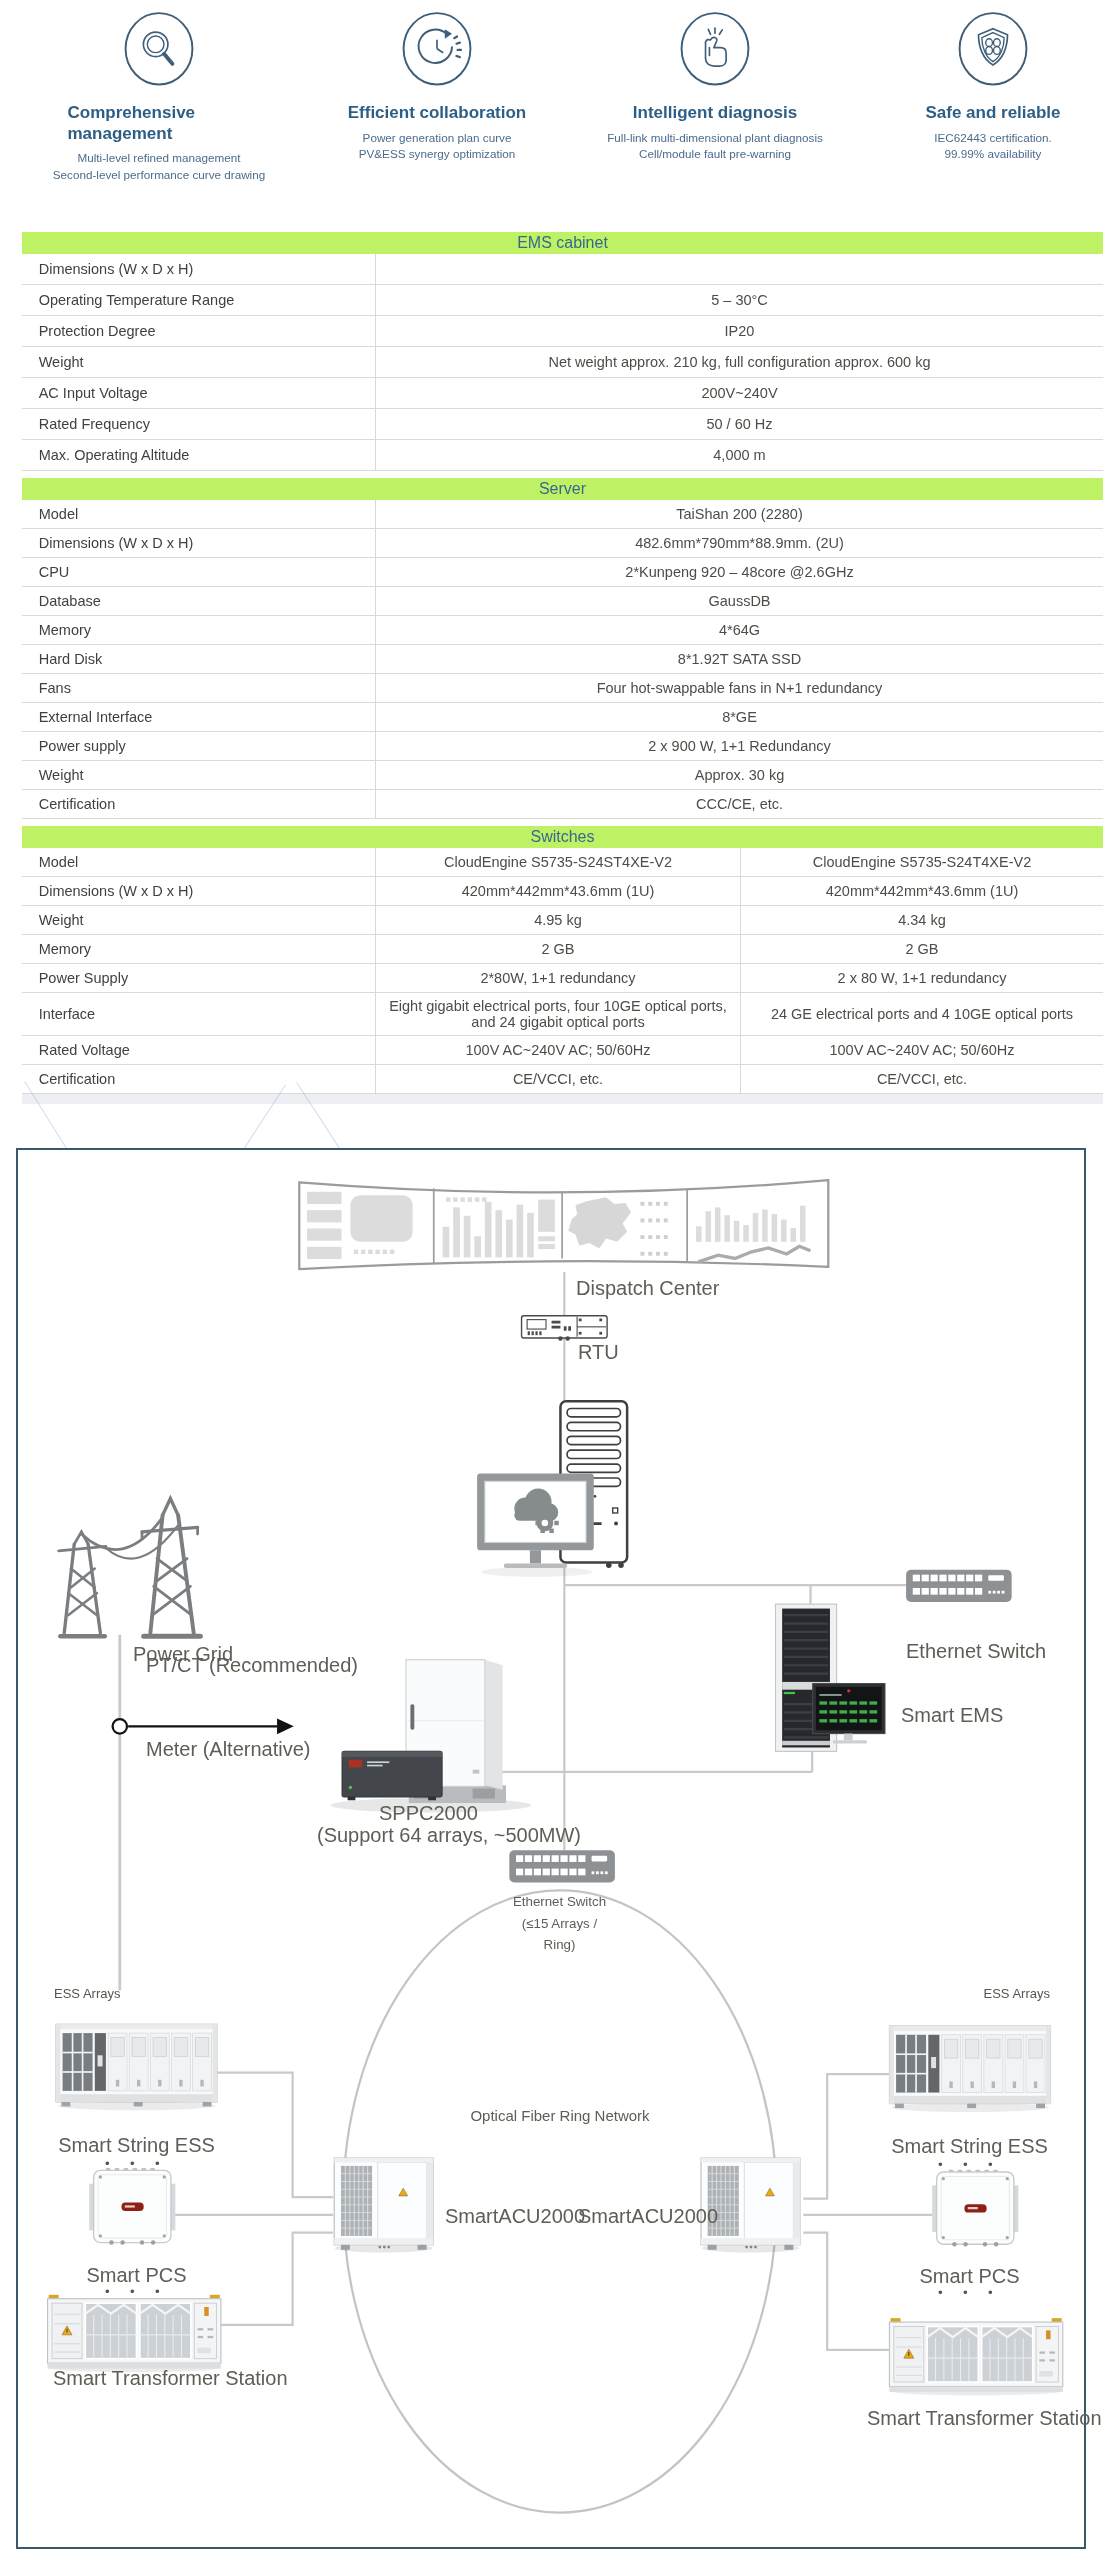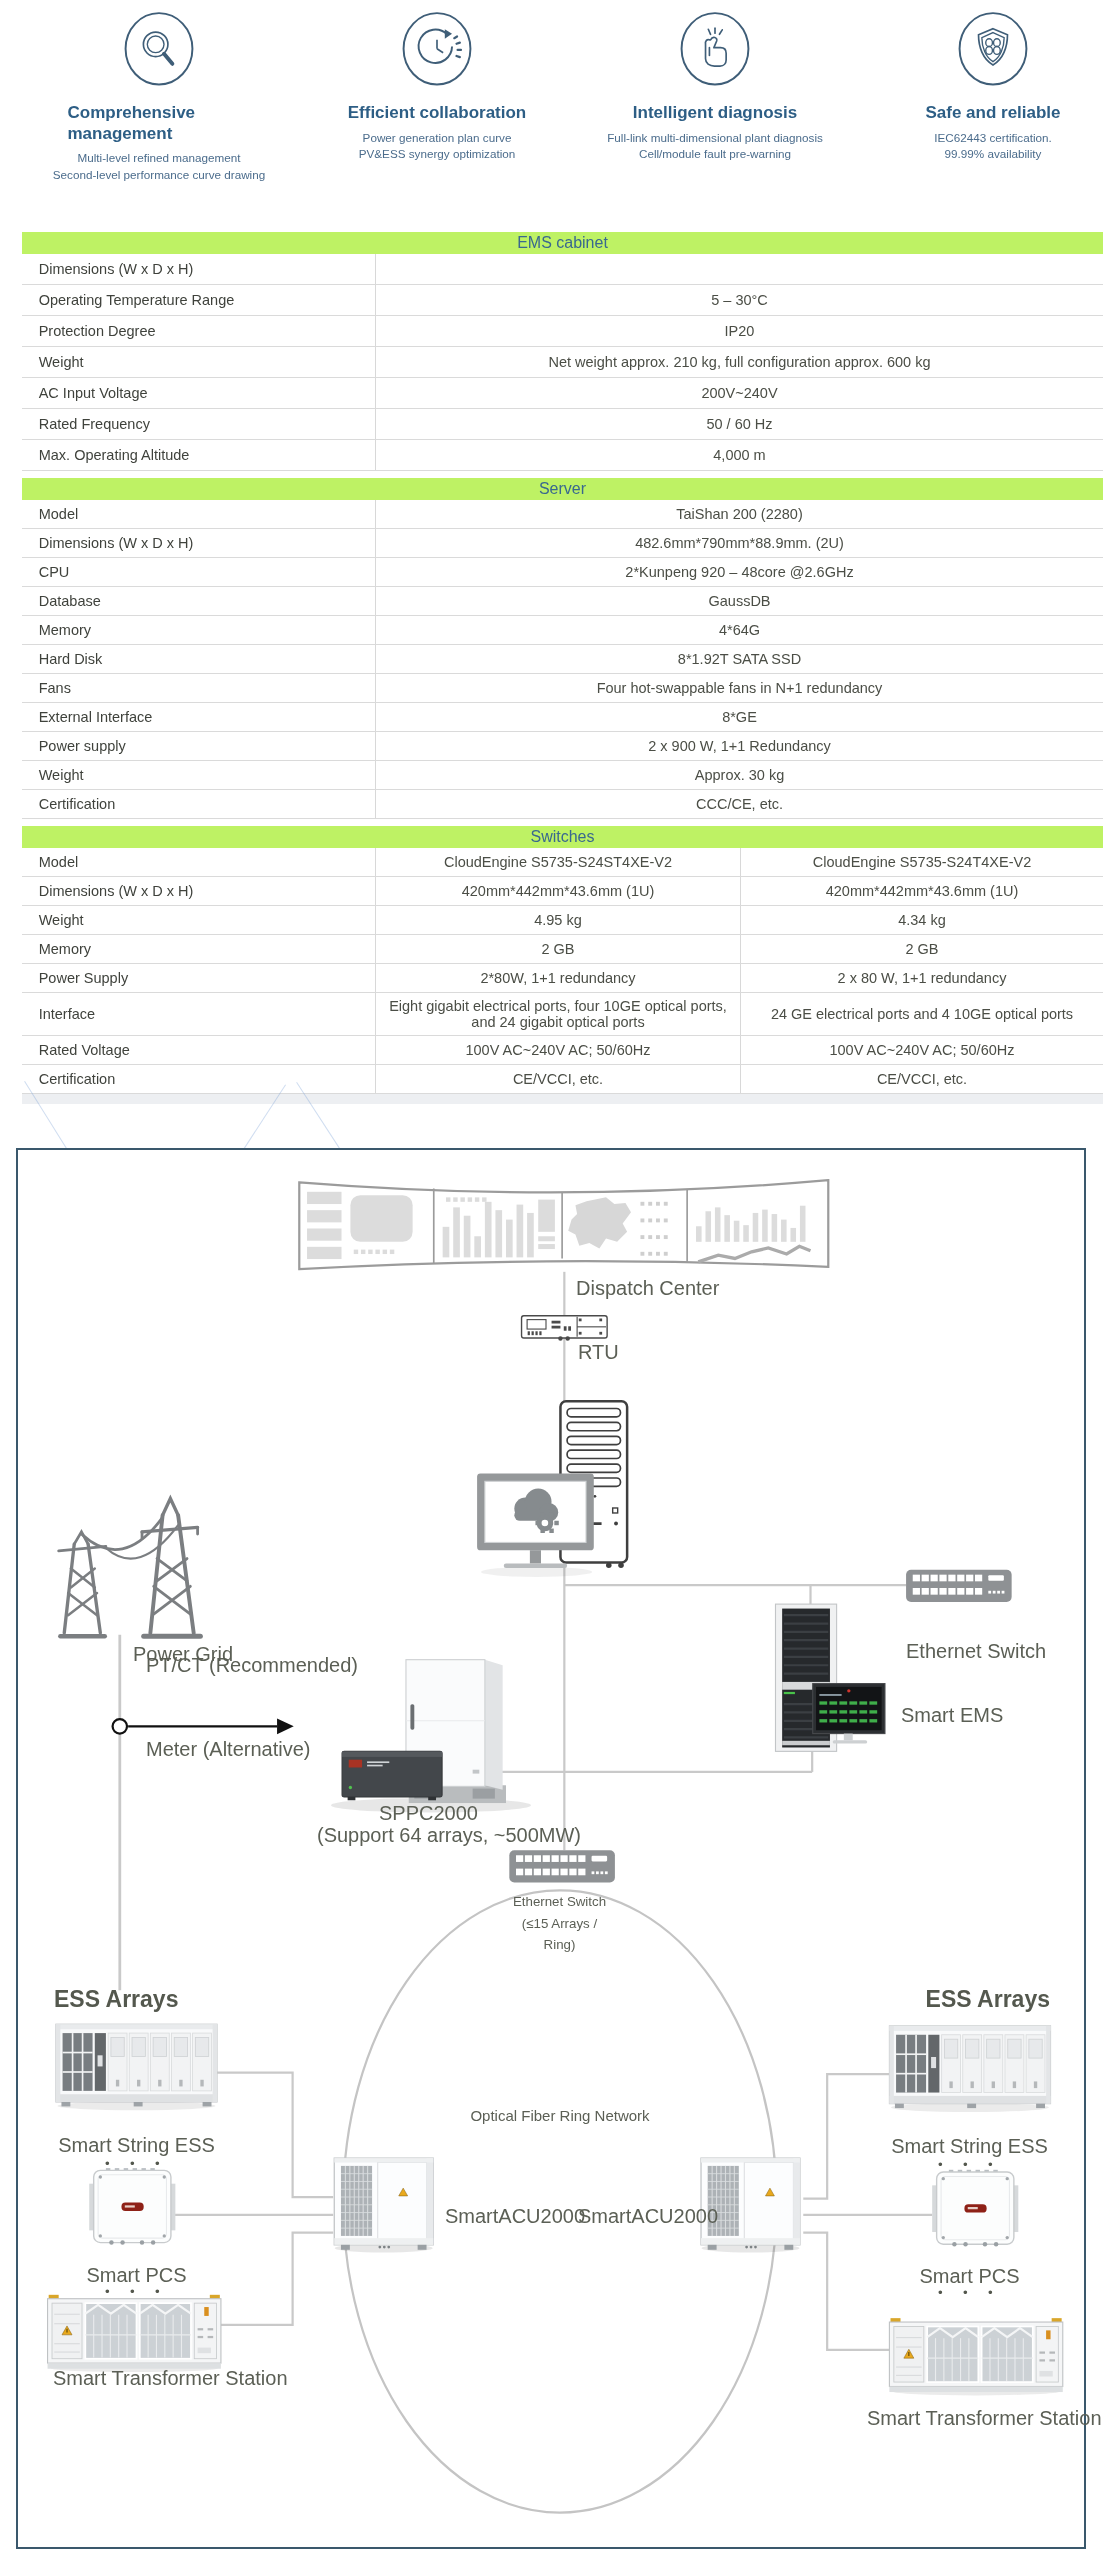--- a/index.html
+++ b/index.html
@@ -23,21 +23,21 @@
   .tv{flex:1;justify-content:center;text-align:center;color:#4b4e46;padding:3.3px 6.7px;}
   .t3 .tv2{width:365px;flex:none;border-right:0.6px solid #d8d8d8;}
   .t-gap1{height:7.2px}.t-gap2{height:6.7px}
   .t-foot{height:10px;background:#edeff2;}
   .sketch{position:absolute;background:rgba(130,165,215,.38);height:1.1px;transform-origin:left top;}
   
   .d-border{position:absolute;left:15.6px;top:1148px;width:1070px;height:1401px;box-sizing:border-box;border:2.8px solid #3a586c;background:#fff;}
   .d-svg{position:absolute;left:16.7px;top:1148px;width:1078px;height:1404px;}
   .dlab{position:absolute;font-size:20px;color:#5b5f55;white-space:nowrap;}
   .dlab.c{text-align:center;}
-  .dhead{position:absolute;font-size:23px;color:#54584e;white-space:nowrap;font-weight:bold;}
+  .dhead{position:absolute;font-size:13px;color:#54584e;white-space:nowrap;}
   .ddots{position:absolute;font-size:13.3px;color:#53574d;letter-spacing:8.3px;text-align:center;}
   .sm{font-size:13.3px;}
 </style>
 </head>
 <body>
 
 <div class="page">
 
   <section class="features">
 

